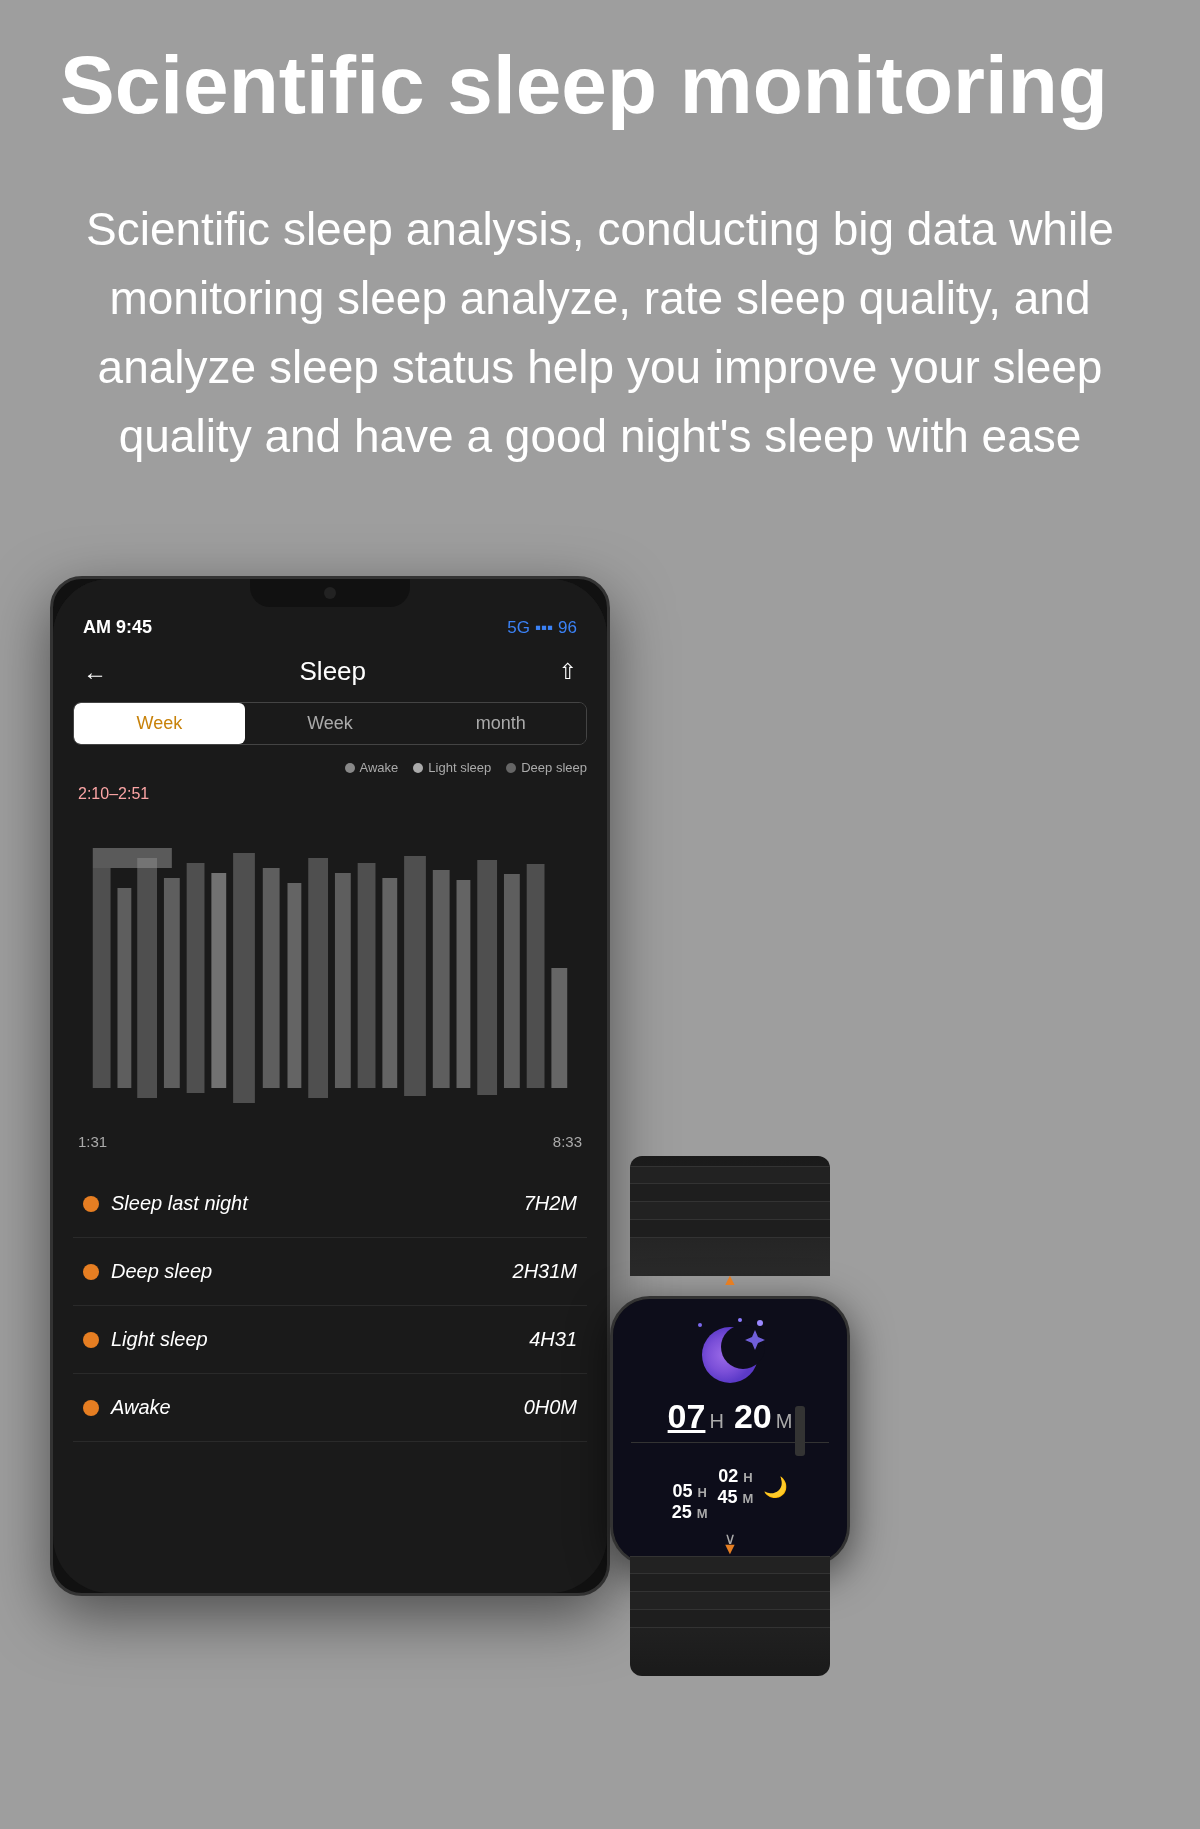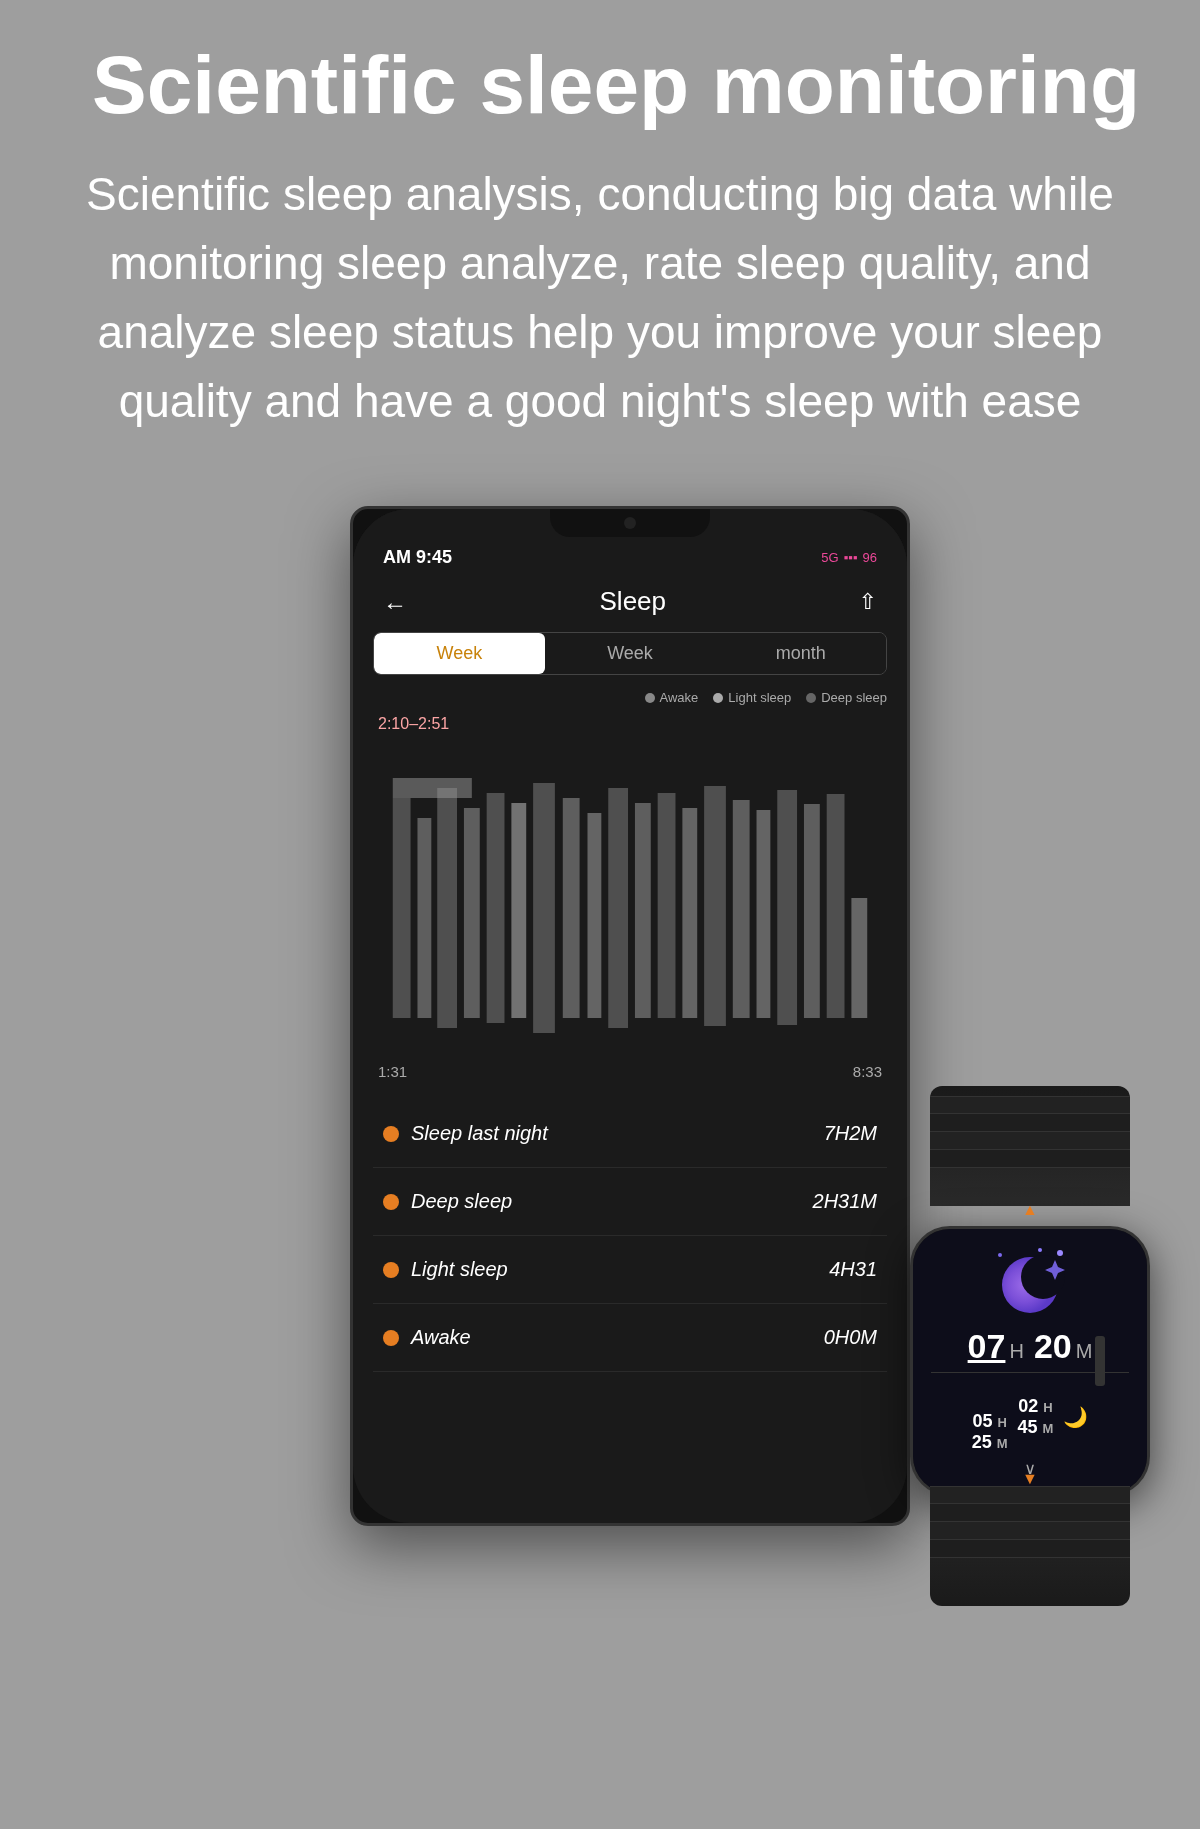--- a/index.html
+++ b/index.html
@@ -11,22 +11,23 @@
       font-family: -apple-system, BlinkMacSystemFont, 'Segoe UI', Arial, sans-serif;
       overflow: hidden;
       position: relative;
     }
 
     .page-wrapper {
       width: 100%;
       height: 100%;
       display: flex;
       flex-direction: column;
-      align-items: flex-end;
+      align-items: flex-start;
       padding-top: 40px;
+      gap: 35px;
     }
 
     
     .main-title {
       color: #ffffff;
       font-size: 82px;
       font-weight: 700;
       text-align: center;
       line-height: 1.1;
       padding: 0 60px;
@@ -52,21 +53,21 @@
     }
 
     
     .smartphone {
       position: absolute;
       left: 50px;
       top: 0;
       width: 560px;
       height: 1020px;
       background: #111111;
-      border-radius: 18px;
+      border-radius: 32px;
       box-shadow: 0 20px 60px rgba(0,0,0,0.5);
       border: 3px solid #333;
       overflow: hidden;
     }
 
     .phone-notch {
       position: absolute;
       top: 0;
       left: 50%;
       transform: translateX(-50%);
@@ -116,22 +117,22 @@
 
     .status-icons {
       display: flex;
       align-items: center;
       gap: 5px;
       color: #ffffff;
       font-size: 13px;
     }
 
     .status-icons span {
-      color: #ec4899;
-      font-size: 13px;
+      color: #3b82f6;
+      font-size: 17px;
     }
 
     
     .app-header {
       display: flex;
       align-items: center;
       justify-content: space-between;
       padding: 10px 30px 15px 30px;
       background: #1a1a1a;
     }

